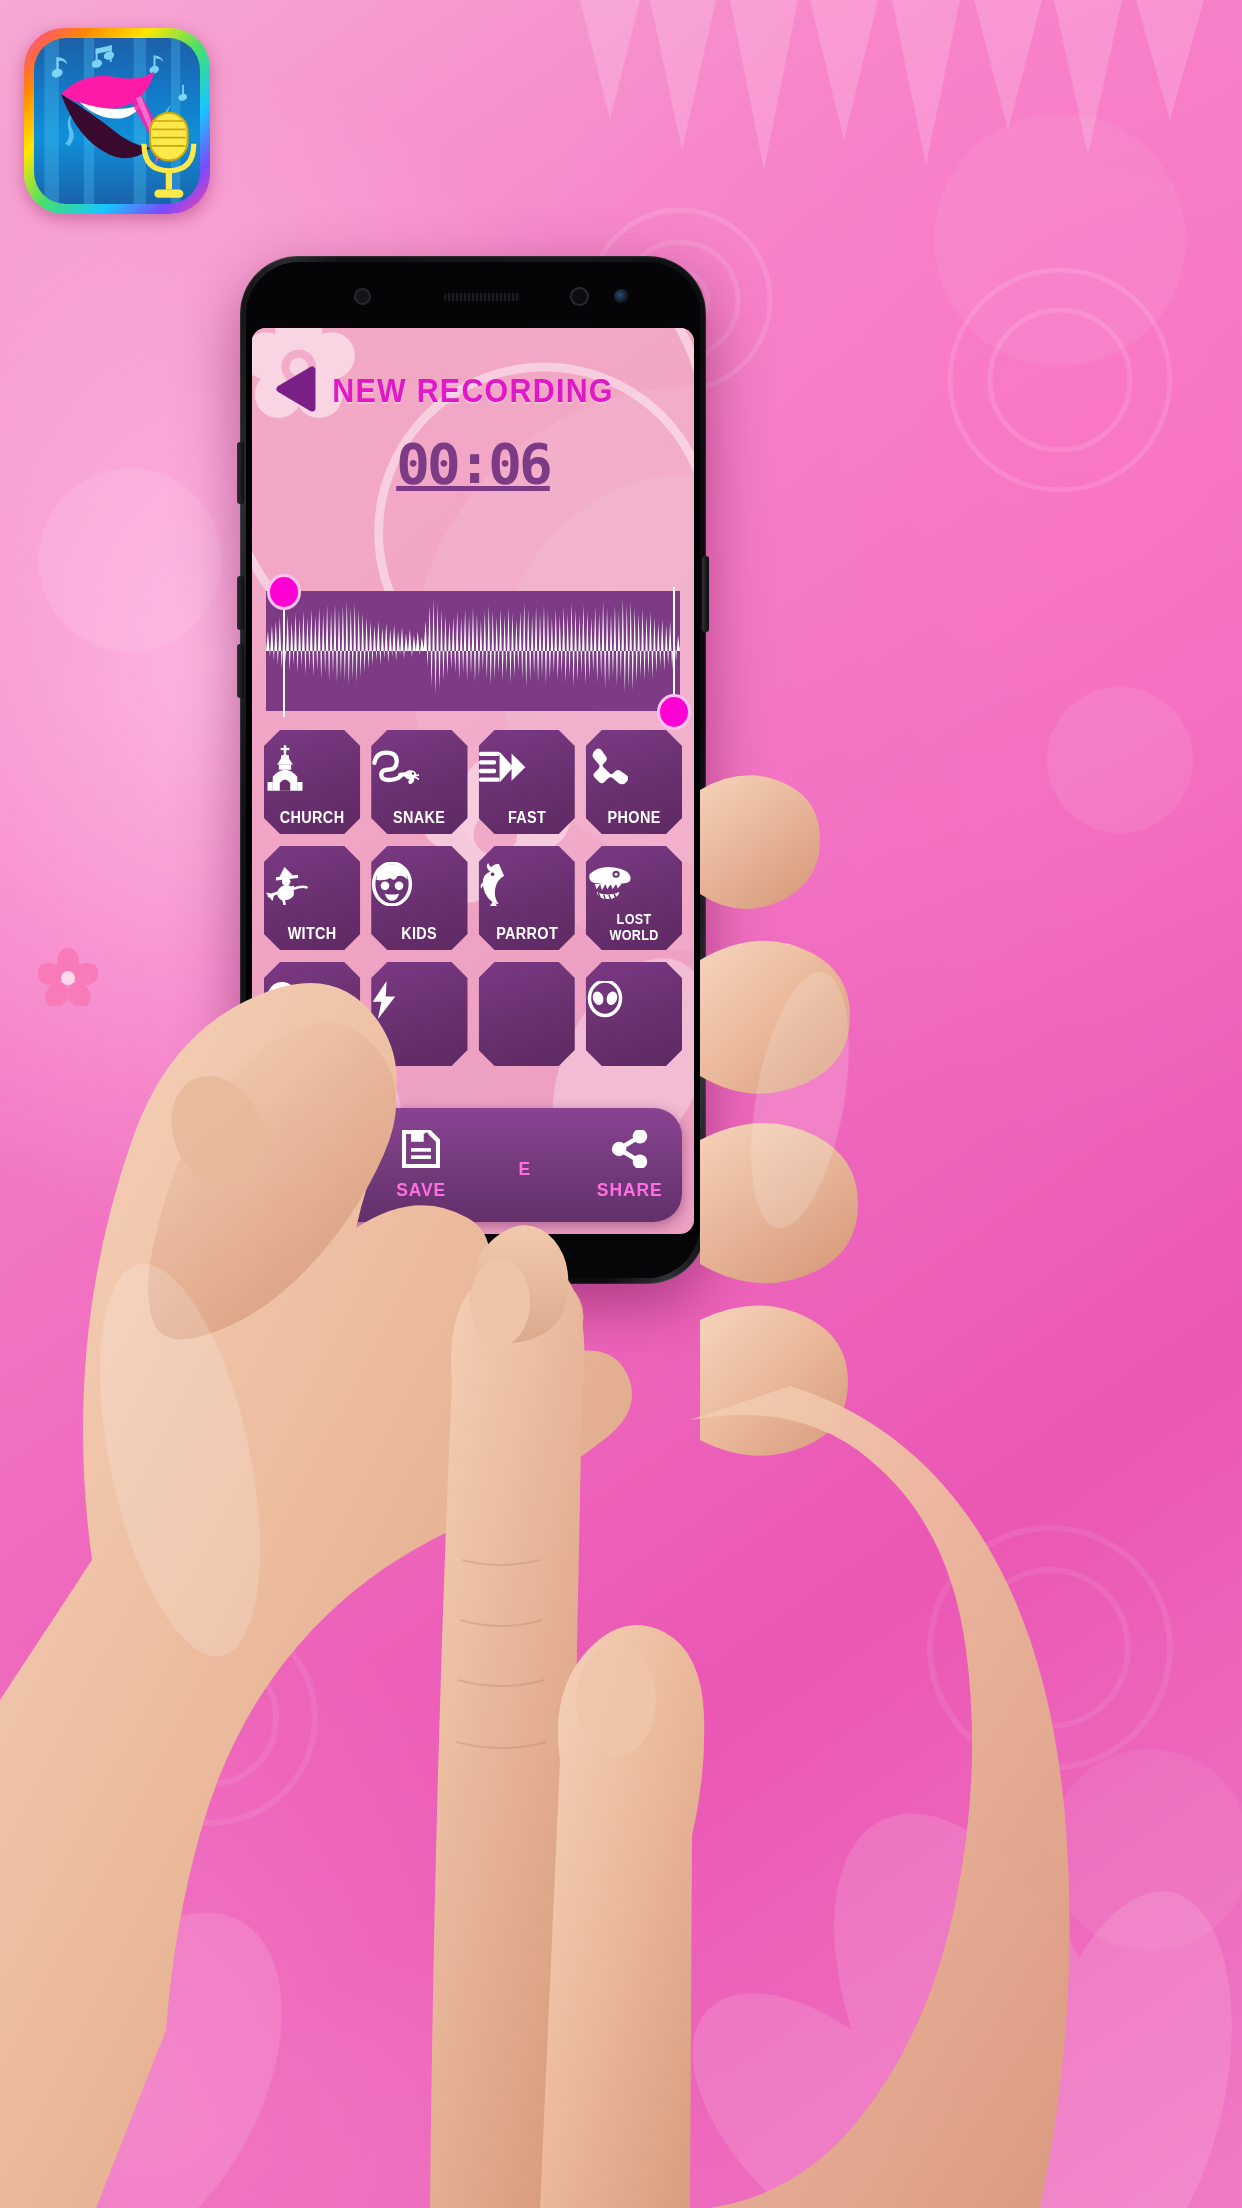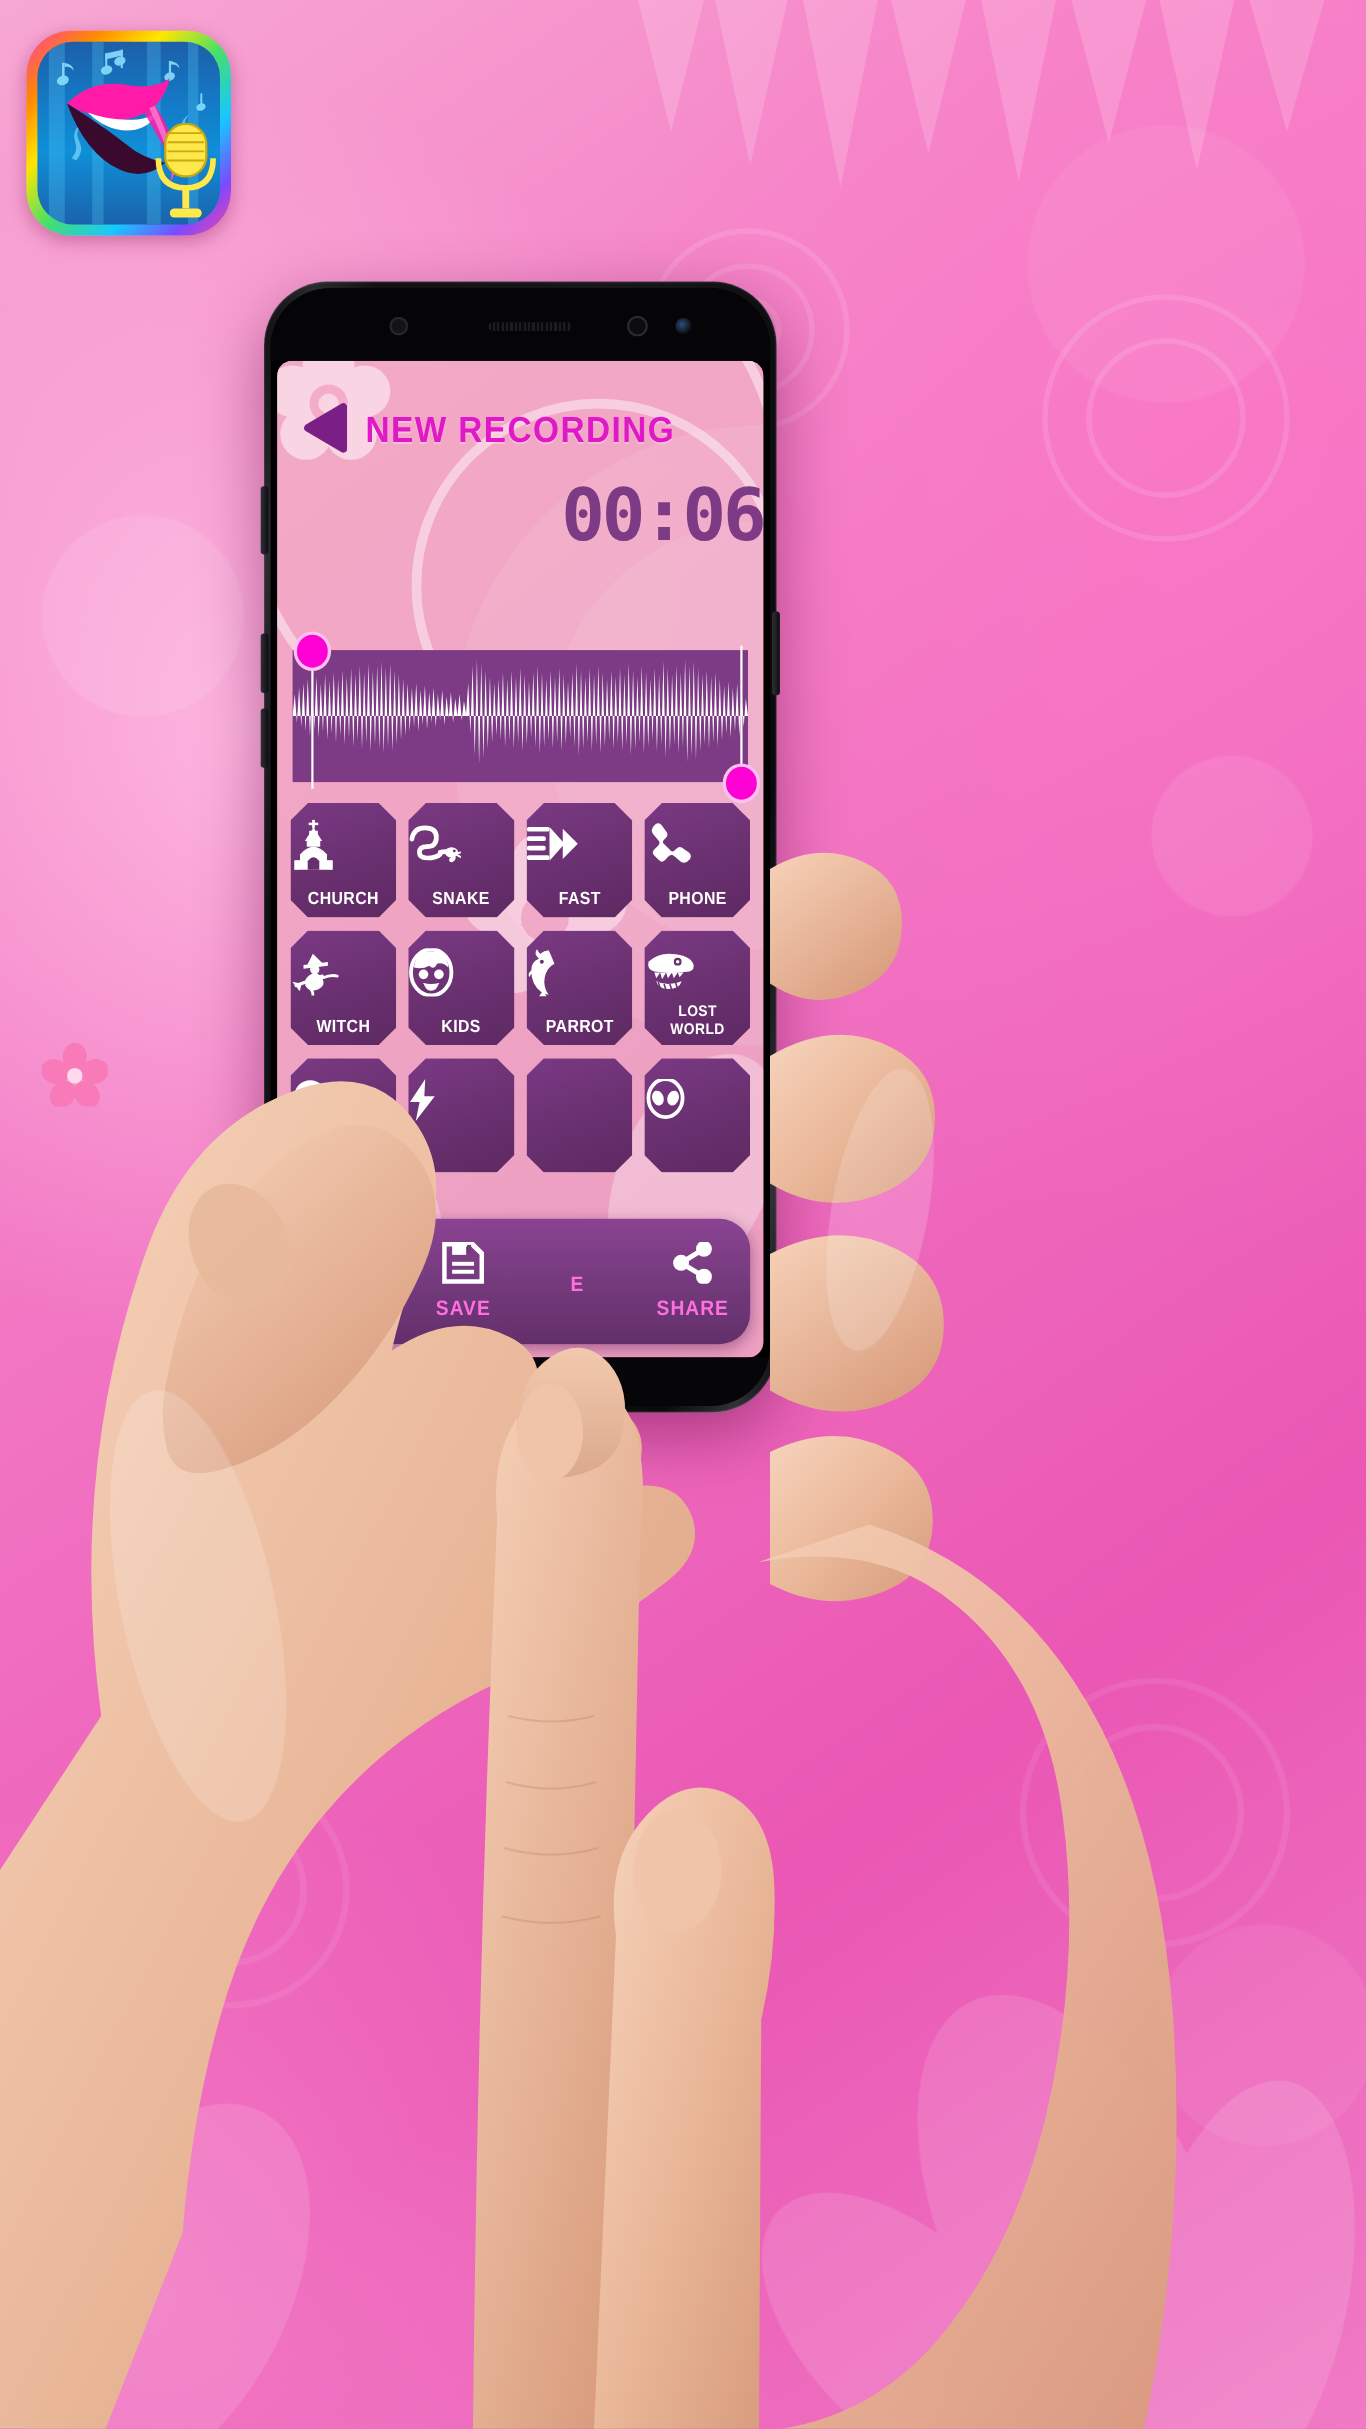--- a/index.html
+++ b/index.html
@@ -100,24 +100,24 @@
     cursor:pointer;
   }
   #page-title{
     position:absolute; left:0; right:0; top:44px; text-align:center;
     font-family:"Liberation Sans Narrow","Liberation Sans",sans-serif;
     font-weight:bold; font-size:33px; letter-spacing:1.4px;
     color:#e018c8; text-shadow:0 2px 0 rgba(255,255,255,.28);
     transform:scaleX(.92);
   }
   #timer-display{
-    position:absolute; left:0; right:0; top:108px; text-align:right;
+    position:absolute; left:0; right:0; top:108px; text-align:center;
     font-family:"DejaVu Sans Mono",monospace;
-    font-weight:bold; font-size:66px; letter-spacing:-3px;
-    color:#7c3b84; line-height:1;
+    font-weight:bold; font-size:56px; letter-spacing:-3px;
+    color:#7c3b84; line-height:1;text-decoration:underline;
   }
 
   
   #waveform-section{
     position:absolute; top:253px; left:0; right:0; height:140px; z-index:3;
   }
   #waveform-panel{
     position:absolute; left:14px; right:14px; top:10px; height:120px;
     background:#7c3b84;
   }

